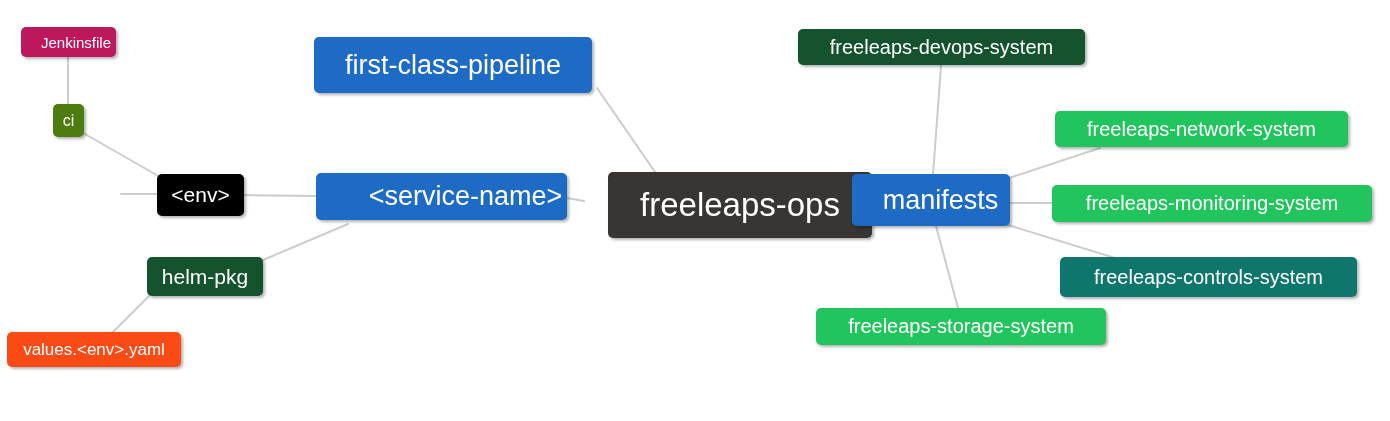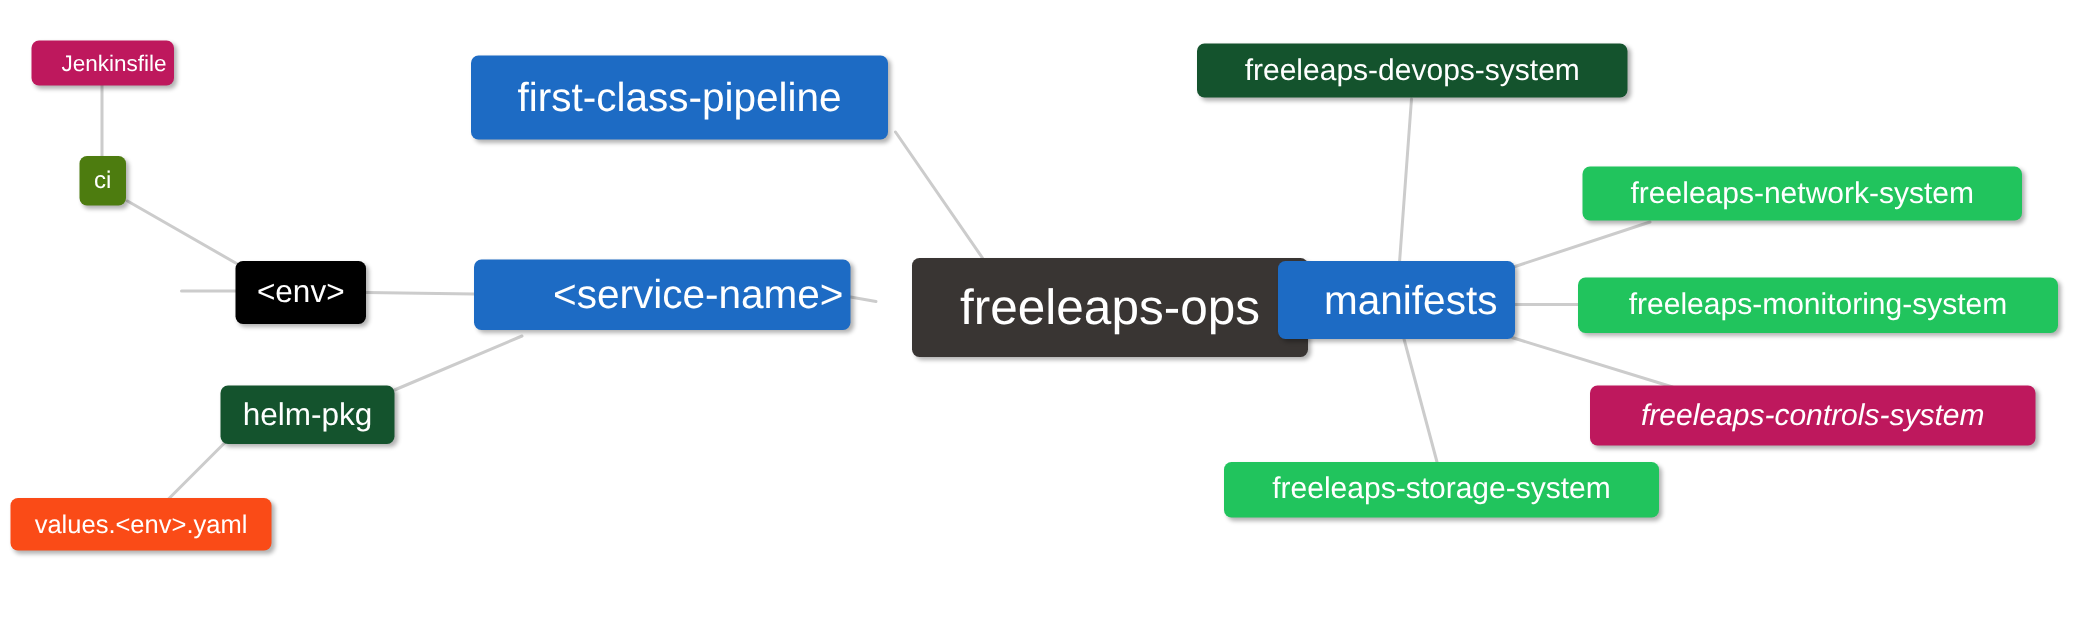--- a/index.html
+++ b/index.html
@@ -86,16 +86,16 @@
   <div class="node" id="n-env" style="background-color: #000000;">&lt;env&gt;</div>
   <div class="node" id="n-helm-pkg" style="background-color: #14532d;">helm-pkg</div>
   <div class="node" id="n-values-yaml" style="background-color: rgb(250, 75, 23);">values.&lt;env&gt;.yaml</div>
   <div class="node" id="n-pipeline" style="background-color: rgb(29, 107, 196);">first-class-pipeline</div>
   <div class="node" id="n-service" style="background-color: rgb(29, 107, 196);">&lt;service-name&gt;</div>
   <div class="node" id="n-ops" style="background-color: rgb(57, 53, 51);">freeleaps-ops</div>
   <div class="node" id="n-manifests" style="background-color: rgb(29, 107, 196); padding-left: 19px;">manifests</div>
   <div class="node" id="n-devops" style="background-color: #14532d;">freeleaps-devops-system</div>
   <div class="node" id="n-network" style="background-color: rgb(33, 196, 93);">freeleaps-network-system</div>
   <div class="node" id="n-monitoring" style="background-color: rgb(33, 196, 93);">freeleaps-monitoring-system</div>
-  <div class="node" id="n-controls" style="background-color: #be185d; font-style: italic;">freeleaps-controls-system</div>
+  <div class="node" id="n-controls" style="background-color: #0f766e;">freeleaps-controls-system</div>
   <div class="node" id="n-storage" style="background-color: rgb(33, 196, 93);">freeleaps-storage-system</div>
 
 </div>
 
 </body></html>

